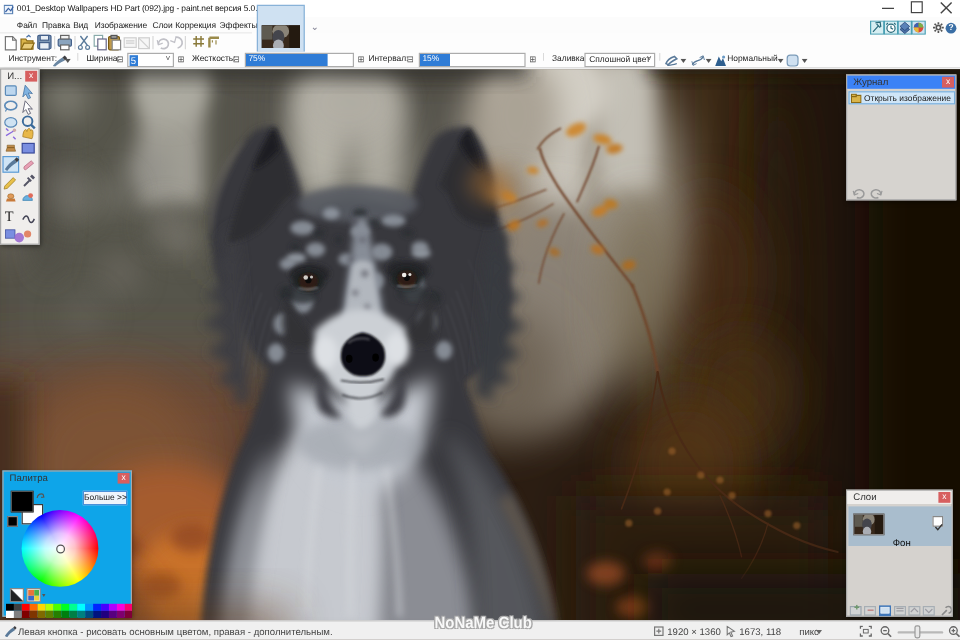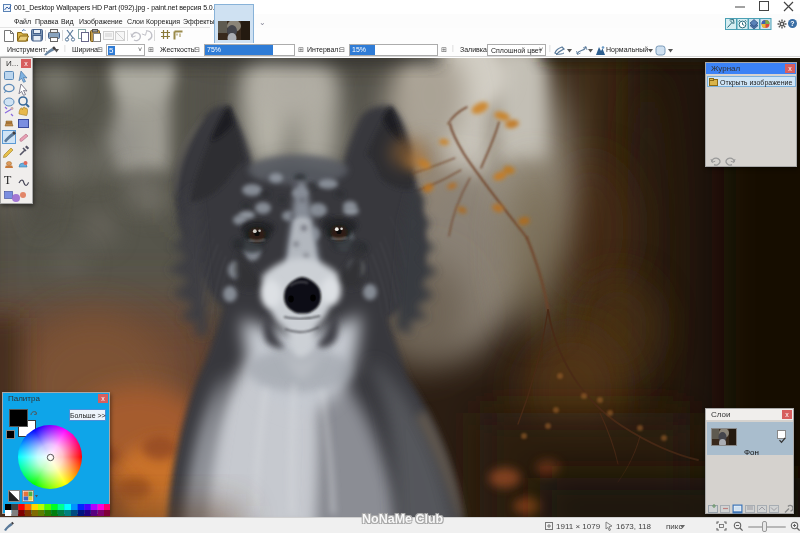--- a/index.html
+++ b/index.html
@@ -686,25 +686,26 @@
             <rect x="99" y="6" width="6.6" height="6" fill="#7f0037"></rect>
       </g>
     </svg></div>
   </div>
 
   <div id="statusbar" class="abs">
     <svg class="abs" style="left:3px;top:3px" width="11" height="10" viewBox="0 0 11 10">
         <path d="M1,9 c2,-3 4,-5 7,-7 l1.6,2 c-3,2 -5,3.5 -6.6,6 z" fill="#5a7a9a"></path>
         <path d="M8,2 l1.4,-1.3 l1.5,1.7 l-1.4,1.4 z" fill="#3e3e42"></path>
       </svg>
+    <span class="abs" style="left:15px;top:4px;">Левая кнопка - рисовать основным цветом, правая - дополнительным.</span>
     <svg class="abs" style="left:544px;top:3px" width="10" height="10" viewBox="0 0 10 10">
         <rect x="1.5" y="1.5" width="7" height="7" fill="none" stroke="#777"></rect>
         <path d="M3,5 h4 M5,3 v4" stroke="#777"></path>
       </svg>
-    <span class="abs" style="left:556px;top:4px;">1911 × 1079</span>
+    <span class="abs" style="left:556px;top:4px;">1920 × 1360</span>
     <svg class="abs" style="left:604px;top:3px" width="10" height="10" viewBox="0 0 10 10">
         <path d="M2,1 L8,5 L5,5.8 L6.5,9 L5.2,9.6 L3.8,6.4 L2,8 Z" fill="none" stroke="#777" stroke-width="0.9"></path>
       </svg>
     <span class="abs" style="left:616px;top:4px;">1673, 118</span>
     <span class="abs" style="left:666px;top:4px;">пикс</span>
     <svg class="abs" style="left:680px;top:7px" width="6" height="4">
         <path d="M0,0 h5 l-2.5,3.5 z" fill="#666"></path>
       </svg>
     <span class="abs" style="left:694px;top:2px;margin-top:17px;">81%</span>
     <svg class="abs" style="left:716px;top:3px" width="11" height="10" viewBox="0 0 11 10">

